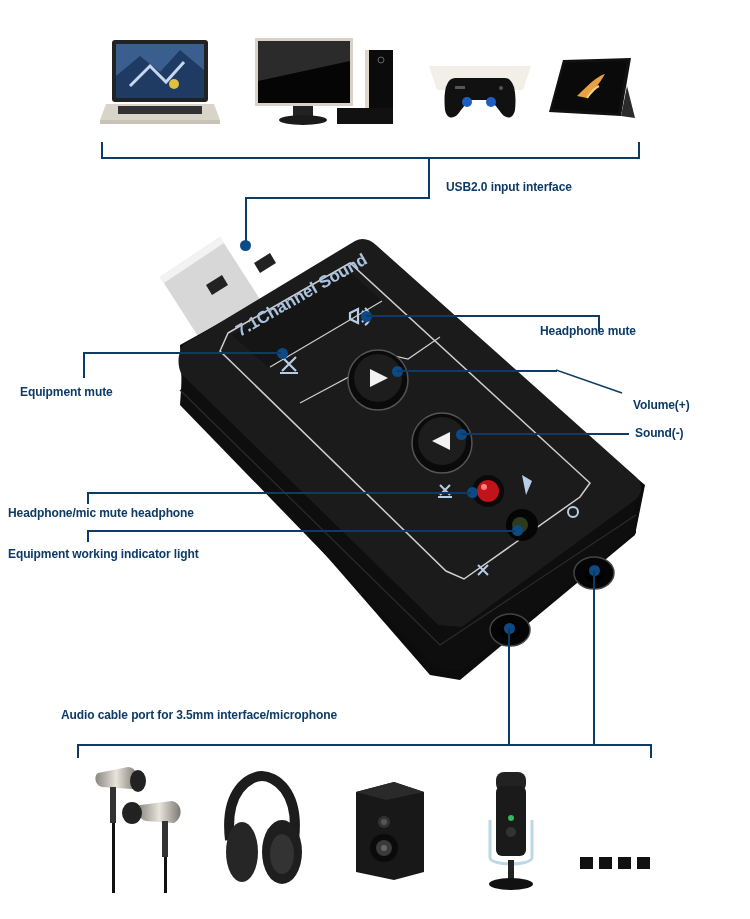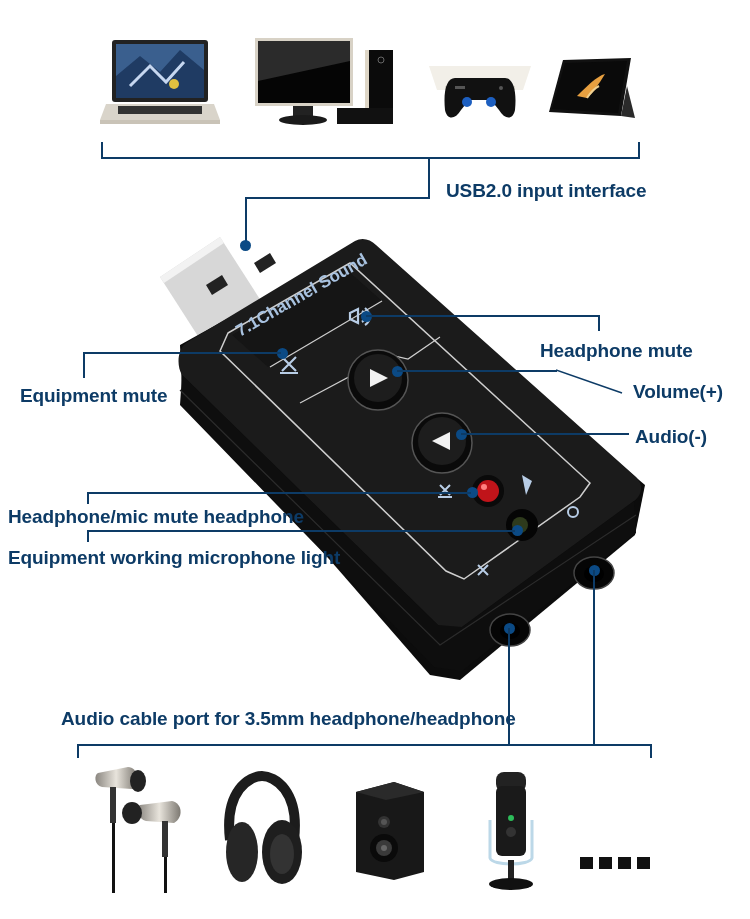--- a/index.html
+++ b/index.html
@@ -1,18 +1,18 @@
 <!DOCTYPE html>
 <html><head>
 <meta charset="utf-8">
 <style>
   html,body{margin:0;padding:0;background:#fff;}
   body{width:750px;height:919px;position:relative;overflow:hidden;font-family:"Liberation Sans",sans-serif;}
   .abs{position:absolute;}
-  .label{position:absolute;color:#0d3b66;font-weight:bold;font-size:19px;white-space:nowrap;letter-spacing:-0.1px;}
+  .label{position:absolute;color:#0d3b66;font-weight:bold;font-size:12px;white-space:nowrap;letter-spacing:-0.1px;}
   .hl{position:absolute;background:#0d3b66;height:1.5px;}
   .vl{position:absolute;background:#0d3b66;width:1.5px;}
   .dot{position:absolute;width:11px;height:11px;border-radius:50%;background:#0b4a85;}
   .dev{position:absolute;}
   .squares{position:absolute;display:flex;gap:6px;}
   .squares span{display:block;width:13px;height:12px;background:#111;}
 </style>
 </head>
 <body>
 
@@ -138,53 +138,53 @@
     <ellipse cx="360" cy="415" rx="20" ry="16" fill="#050505" stroke="#444" stroke-width="1.5"></ellipse>
     <ellipse cx="360" cy="416" rx="10" ry="8" fill="#000"></ellipse>
     <ellipse cx="444" cy="358" rx="20" ry="16" fill="#050505" stroke="#444" stroke-width="1.5"></ellipse>
     <ellipse cx="444" cy="359" rx="10" ry="8" fill="#000"></ellipse>
   </svg>
 </div>
 
 <div class="dot" style="left:361px;top:311px;"></div>
 <div class="hl" style="left:366px;top:315px;width:233px;"></div>
 <div class="vl" style="left:598px;top:315px;height:16px;"></div>
-<div class="label" style="left:540px;top:340px;">Headphone mute</div>
+<div class="label" style="left:540px;top:324px;">Headphone mute</div>
 
 <div class="dot" style="left:277px;top:348px;"></div>
 <div class="hl" style="left:83px;top:352px;width:198px;"></div>
 <div class="vl" style="left:83px;top:352px;height:26px;"></div>
 <div class="label" style="left:20px;top:385px;">Equipment mute</div>
 
 <div class="dot" style="left:392px;top:366px;"></div>
 <div class="hl" style="left:397px;top:370px;width:160px;"></div>
 <svg class="abs" style="left:556px;top:369px;" width="70" height="26">
     <line x1="0" y1="1" x2="66" y2="24" stroke="#0d3b66" stroke-width="1.5"></line>
   </svg>
-<div class="label" style="left:633px;top:381px;">Volume(+)</div>
+<div class="label" style="left:633px;top:398px;">Volume(+)</div>
 
 <div class="dot" style="left:456px;top:429px;"></div>
 <div class="hl" style="left:461px;top:433px;width:168px;"></div>
-<div class="label" style="left:635px;top:426px;">Audio(-)</div>
+<div class="label" style="left:635px;top:426px;">Sound(-)</div>
 
 <div class="dot" style="left:467px;top:487px;"></div>
 <div class="hl" style="left:87px;top:492px;width:384px;"></div>
 <div class="vl" style="left:87px;top:492px;height:12px;"></div>
 <div class="label" style="left:8px;top:506px;">Headphone/mic mute headphone</div>
 
 <div class="dot" style="left:512px;top:525px;"></div>
 <div class="hl" style="left:87px;top:530px;width:428px;"></div>
 <div class="vl" style="left:87px;top:530px;height:12px;"></div>
-<div class="label" style="left:8px;top:547px;">Equipment working microphone light</div>
+<div class="label" style="left:8px;top:547px;">Equipment working indicator light</div>
 
 <div class="dot" style="left:504px;top:623px;"></div>
 <div class="vl" style="left:508px;top:628px;height:117px;"></div>
 <div class="dot" style="left:589px;top:565px;"></div>
 <div class="vl" style="left:593px;top:570px;height:175px;"></div>
-<div class="label" style="left:61px;top:708px;">Audio cable port for 3.5mm headphone/headphone</div>
+<div class="label" style="left:61px;top:708px;">Audio cable port for 3.5mm interface/microphone</div>
 
 <div class="hl" style="left:77px;top:744px;width:574px;"></div>
 <div class="vl" style="left:77px;top:744px;height:14px;"></div>
 <div class="vl" style="left:650px;top:744px;height:14px;"></div>
 
 <div class="dev" style="left:92px;top:765px;width:100px;height:130px;">
   <svg width="100" height="130" viewBox="0 0 100 130">
     <defs>
         <linearGradient id="mt" x1="0" x2="1">
           <stop offset="0" stop-color="#8a8680"></stop>

